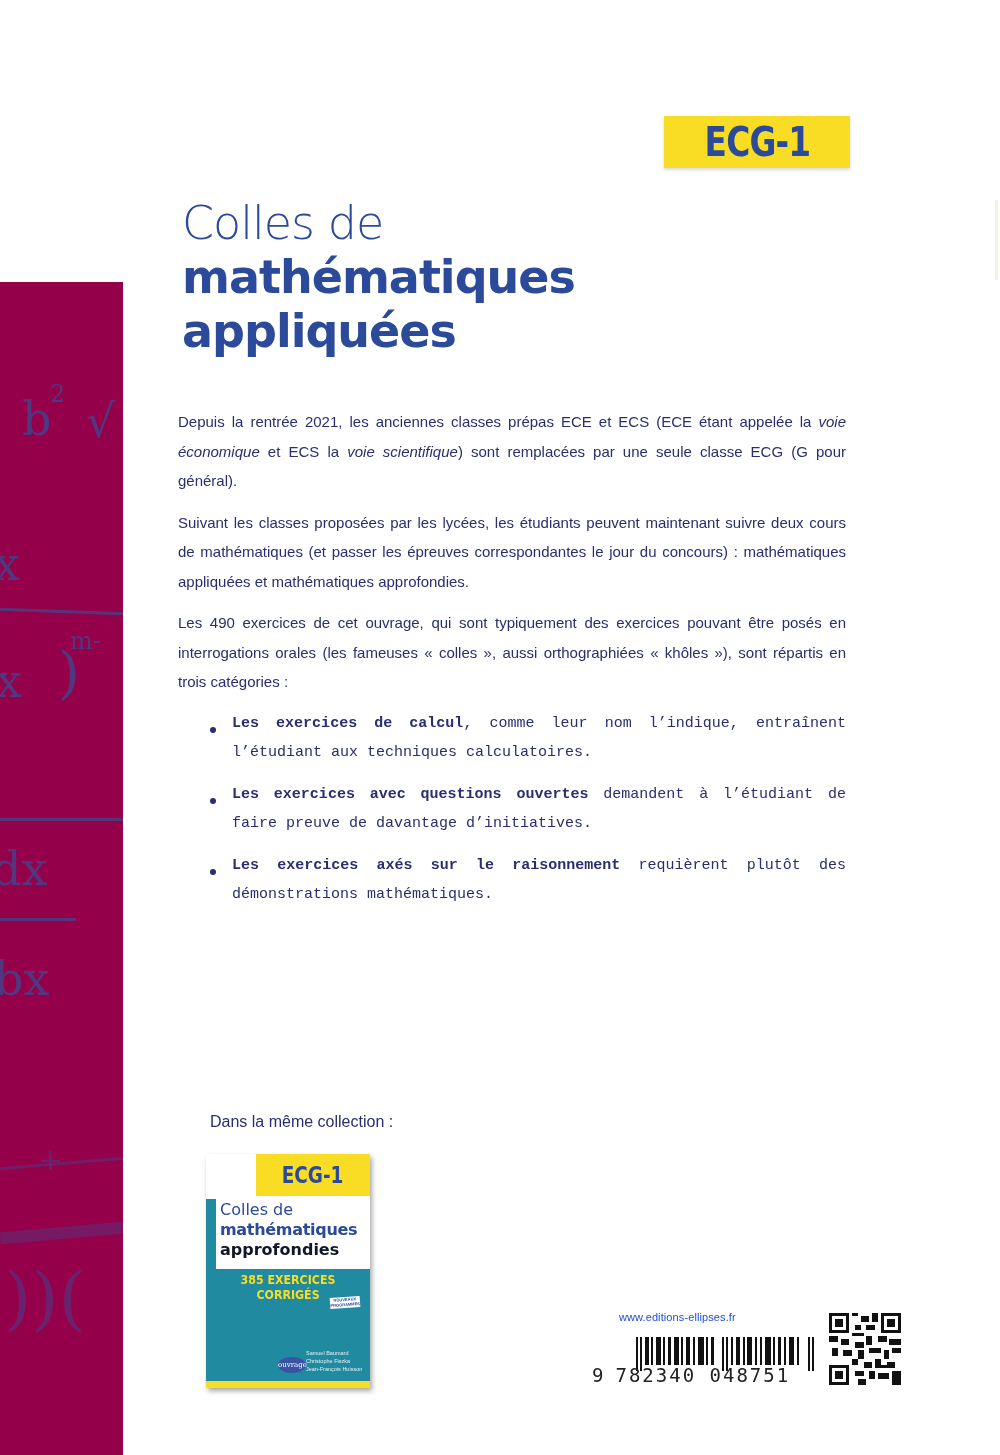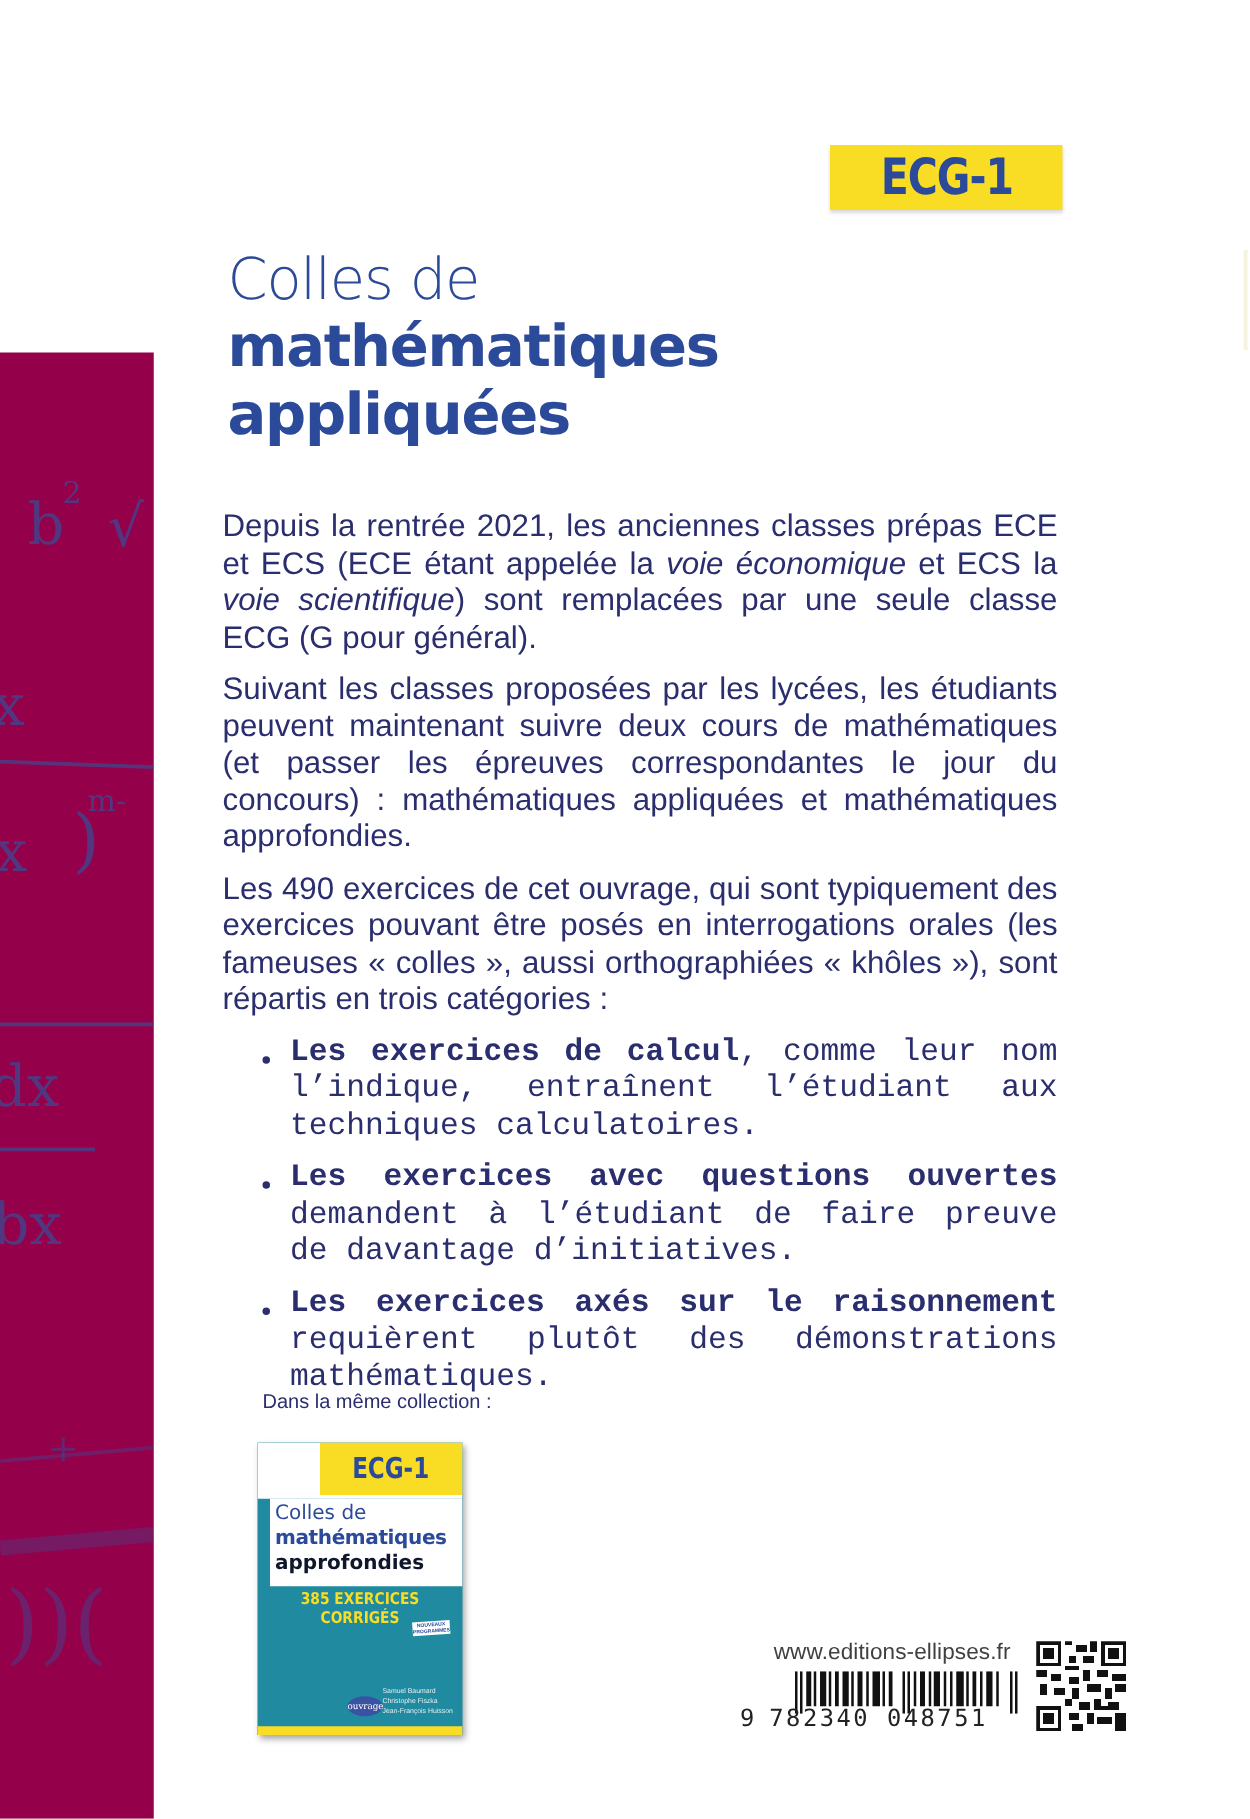--- a/index.html
+++ b/index.html
@@ -15,21 +15,21 @@
   .ecg { position:absolute; left:664px; top:116px; width:186px; height:52px; background:#f9dd24;
          box-shadow:0 2px 3px rgba(0,0,0,.15);
          display:flex; align-items:center; justify-content:center; }
   .ecg span { font-family:"DejaVu Sans", sans-serif; font-weight:bold; font-size:40px; color:#2c4a9a;
               letter-spacing:-1px; transform:scaleX(.82); display:inline-block; }
 
   .title { position:absolute; left:182px; top:196px; color:#2c4a9a; font-family:"DejaVu Sans", sans-serif; }
   .title .l1 { font-size:46px; font-weight:300; line-height:54px; letter-spacing:-1px; }
   .title .l2, .title .l3 { font-size:46px; font-weight:bold; line-height:54px; letter-spacing:-1px; }
 
-  .body { position:absolute; left:178px; top:407px; width:668px; font-size:25px; line-height:29.5px;
+  .body { position:absolute; left:178px; top:407px; width:668px; font-size:15px; line-height:29.5px;
           color:#2a2e6e; text-align:justify; }
   .body p { margin:0 0 12px 0; }
   .body b { font-weight:bold; }
   .body ul { list-style:none; margin:0 0 12px 0; padding:0 0 0 54px; }
   .body li { position:relative; margin:0 0 12px 0;font-family:Liberation Mono, monospace; }
   .body li::before { content:""; position:absolute; left:-22px; top:18px; width:6px; height:6px;
                      border-radius:50%; background:#2a2e6e; }
 
   .coll-label { position:absolute; left:210px; top:1113px; font-size:16px; color:#2a2e6e; }
 
@@ -48,21 +48,21 @@
   .thumb ul { list-style:none; margin:0; padding:0; position:absolute; left:12px; top:140px; }
   .thumb li { font-size:9.5px; font-weight:bold; color:#f9dd24; line-height:12.5px; transform:scaleX(.85); transform-origin:left; white-space:nowrap; }
   .thumb li::before { content:"\25B8 "; }
   .thumb .badge { position:absolute; left:124px; top:143px; width:30px; height:11px; background:#fff; transform:rotate(-4deg);
                   font-size:4px; font-weight:bold; color:#2c4a9a; text-align:center; line-height:5px; }
   .thumb .authors { position:absolute; left:100px; top:195px; font-size:5.5px; color:#e6f0f3; line-height:8px; }
   .thumb .logo { position:absolute; left:72px; top:203px; width:28px; height:16px; border-radius:50%; background:#3a52a3;
                  color:#fff; font-family:"DejaVu Serif", serif; font-size:7px; text-align:center; line-height:16px; }
   .thumb .ystripe { position:absolute; left:0; bottom:0; width:164px; height:7px; background:#f9dd24; }
 
-  .url { position:absolute; left:619px; top:1311px; font-size:18px; color:#404040; letter-spacing:.1px; }
+  .url { position:absolute; left:619px; top:1311px; font-size:11px; color:#1d4ed8; letter-spacing:.1px; }
   .barcode { position:absolute; left:636px; top:1337px; width:180px; height:34px; }
   .isbn { position:absolute; left:592px; top:1364px; font-family:"DejaVu Sans Mono", monospace; font-size:19px; color:#222; letter-spacing:2px; background:transparent; }
   .isbn .first { margin-right:10px; }
   .qr { position:absolute; left:829px; top:1313px; width:72px; height:72px; }
 </style>
 </head>
 <body>
 
 <div class="band">
   <span class="m" style="left:22px;top:110px;font-size:46px;">b</span>

